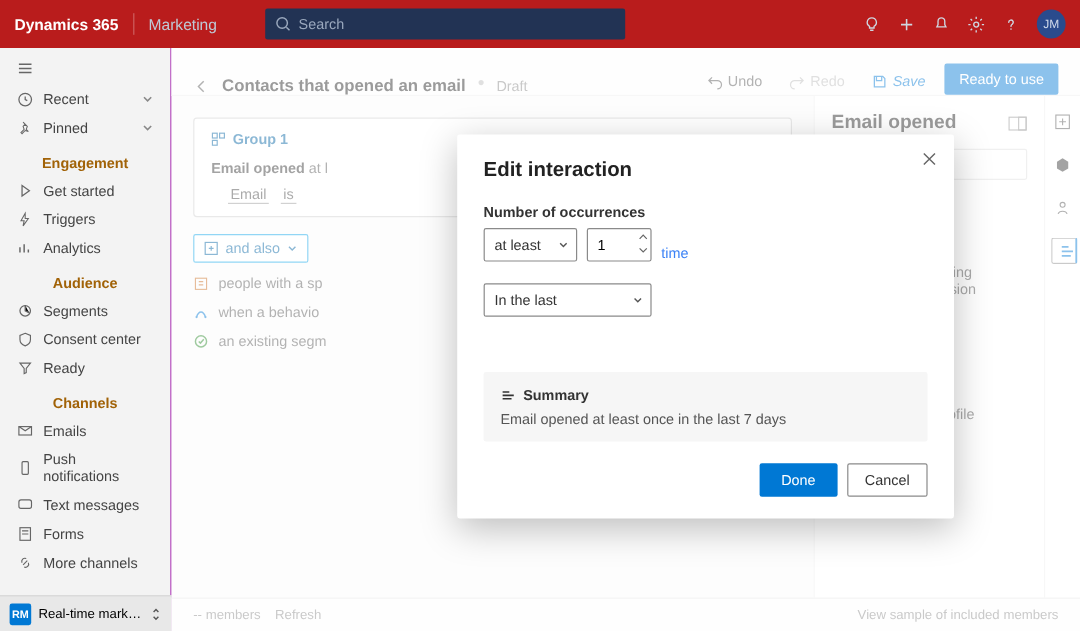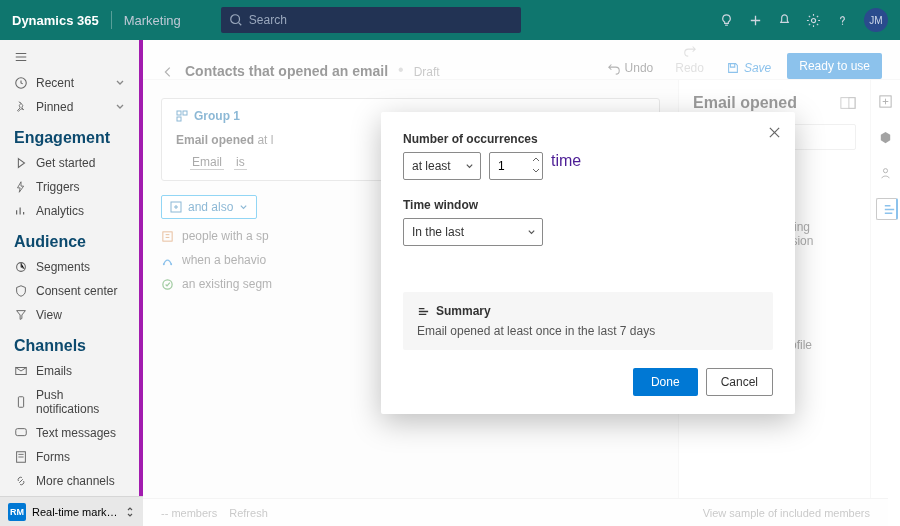--- a/index.html
+++ b/index.html
@@ -1,80 +1,80 @@
 <!DOCTYPE html>
 <html><head>
 <meta charset="utf-8">
 <style>
   * { box-sizing: border-box; margin: 0; padding: 0; font-family: "Segoe UI", sans-serif; }
   html, body { width: 900px; height: 526px; overflow: hidden; background: #f8f8f8; }
-  .topbar { height: 40px; background: #0f766e; color: #fff; display: flex; align-items: center; padding: 0 12px; font-size: 13px; }
+  .topbar { height: 40px; background: #b91c1c; color: #fff; display: flex; align-items: center; padding: 0 12px; font-size: 13px; }
   .topbar .brand { font-weight: 600; }
   .topbar .divider { width: 1px; height: 18px; background: rgba(255,255,255,0.3); margin: 0 12px; }
   .topbar .app { color: #bfc9d6; }
   .topbar .spacer { flex: 1; }
   .search-wrap { position: relative; width: 300px; margin-left: 40px; }
   .search-wrap svg { position: absolute; left: 8px; top: 6px; }
   .search-input { width: 100%; height: 26px; background: #223354; border: none; border-radius: 2px; color: #cfd6e0; padding: 0 8px 0 28px; font-size: 12px; }
   .search-input::placeholder { color: #9aa8bd; }
   .top-icons { display: flex; align-items: center; gap: 14px; margin-left: 18px; }
   .top-icons svg { cursor: pointer; }
   .avatar { width: 24px; height: 24px; border-radius: 50%; background: #2a4b8d; display: flex; align-items: center; justify-content: center; font-size: 10px; color: #cfd9ea; }
 
   .shell { display: flex; height: calc(100% - 40px); }
-  .sidebar { width: 143px; background: #f3f3f3; border-right: 4px solid #a21caf; padding: 6px 0; font-size: 12px; color: #444; overflow: hidden; }
+  .sidebar { width: 143px; background: #f3f3f3; border-right: 1px solid #a21caf; padding: 6px 0; font-size: 12px; color: #444; overflow: hidden; }
   .sidebar .collapse-row { padding: 4px 14px; }
   .navrow { display: flex; align-items: center; gap: 8px; padding: 5px 14px; cursor: pointer; }
   .navrow .chev { margin-left: auto; }
-  .navhead { font-weight: 600; color: #0c4a6e; padding: 10px 14px 4px; font-size: 16px; }
+  .navhead { font-weight: 600; color: #a16207; padding: 10px 14px 4px; font-size: 12px; text-align: center; }
   .env { position: absolute; left: 0; bottom: 0; width: 143px; height: 30px; background: #e8e8e8; border-top: 1px solid #d6d6d6; display: flex; align-items: center; padding: 0 8px; font-size: 11px; gap: 6px; }
   .env-badge { width: 18px; height: 18px; background: #0078d4; color: #fff; font-size: 9px; display: flex; align-items: center; justify-content: center; border-radius: 2px; font-weight: 600; }
 
   .main { flex: 1; position: relative; background: #fafafa; }
   .pagebar { height: 40px; display: flex; align-items: flex-end; padding: 0 18px; gap: 10px; border-bottom: 1px solid #eee; background: #fdfdfd; }
   .pagebar .title { font-weight: 600; font-size: 14px; color: #222; }
   .pagebar .dot { color: #bbb; }
   .pagebar .draft { color: #888; font-size: 12px; }
   .pagebar .grow { flex: 1; }
   .pagebar .cmd { display: flex; align-items: center; gap: 4px; font-size: 12px; color: #555; cursor: pointer; padding: 4px 6px; }
-  .pagebar .cmd.disabled { color: #bbb; flex-direction: column; }
+  .pagebar .cmd.disabled { color: #bbb; }
   .btn-primary { background: #0078d4; color: #fff; border: none; padding: 6px 12px; font-size: 12px; border-radius: 2px; cursor: pointer; }
   
   .canvas { display: flex; height: calc(100% - 40px); }
   .builder { flex: 1; padding: 18px 18px 0 18px; overflow: hidden; }
   .group { border: 1px solid #cfcfcf; border-radius: 3px; background: #fff; padding: 10px 14px; }
   .group-label { display: flex; align-items: center; gap: 6px; color: #0062a3; font-size: 12px; font-weight: 600; margin-bottom: 8px; }
   .cond { font-size: 12px; color: #555; padding: 2px 0; }
   .cond .bold { font-weight: 600; color: #333; }
   .subrow { margin-top: 6px; padding-left: 14px; font-size: 12px; color: #444; display: flex; gap: 10px; }
   .subrow .u { text-decoration: none; border-bottom: 1px solid #999; padding: 0 2px; }
   .addchips { margin-top: 14px; display: flex; flex-direction: column; gap: 10px; font-size: 12px; color: #555; }
   .addchips .row { display: flex; align-items: center; gap: 8px; }
   .addchips .and { display:flex; align-items:center; gap:6px; color:#0062a3; padding:4px 8px; border:1px solid #0ea5e9; border-radius:2px; background:#fff; width:fit-content;}
-  .footerbar { position: absolute; bottom: 0; left: 0; right: 12px; height: 28px; border-top: 1px solid #e6e6e6; background: #fdfdfd; display: flex; align-items: center; padding: 0 18px; font-size: 11px; color: #888; gap: 12px; }
+  .footerbar { position: absolute; bottom: 0; left: 0; right: 0; height: 28px; border-top: 1px solid #e6e6e6; background: #fdfdfd; display: flex; align-items: center; padding: 0 18px; font-size: 11px; color: #888; gap: 12px; }
   .footerbar .grow { flex: 1; }
 
   .rightpanel { width: 222px; background: #fff; border-left: 1px solid #eee; display: flex; }
   .rp-body { flex: 1; padding: 14px 14px; font-size: 12px; }
   .rp-title { font-size: 16px; font-weight: 600; margin-bottom: 12px; color: #222; display:flex; align-items:center; justify-content:space-between;}
   .rp-search { width: 100%; height: 26px; border: 1px solid #ddd; border-radius: 2px; padding: 0 8px 0 24px; font-size: 12px; color: #555; background:#fff;}
   .rp-search-wrap { position:relative; margin-bottom:12px;}
   .rp-search-wrap svg { position:absolute; left:6px; top:6px;}
   .rp-list .rp-item { display: flex; align-items: center; gap: 8px; padding: 6px 0; color: #444; cursor: pointer; }
   .rp-rail { width: 30px; border-left: 1px solid #eee; display: flex; flex-direction: column; align-items: center; padding-top: 10px; gap: 14px; }
   .rp-rail .railbtn { width: 22px; height: 22px; display:flex; align-items:center; justify-content:center; cursor:pointer;}
   .rp-rail .railbtn.sel { border-right: 2px solid #0078d4; padding-right: 2px; margin-right:-2px;}
 
   
   .scrim { position: absolute; inset: 0; background: rgba(255,255,255,0.55); }
   .modal { position: absolute; width: 414px; left: 238px; top: 72px; background: #fff; box-shadow: 0 8px 30px rgba(0,0,0,0.25); border-radius: 2px; padding: 20px 22px 18px; }
   .modal h2 { font-size: 17px; font-weight: 600; color: #222; margin-bottom: 18px; }
   .modal .close { position: absolute; right: 14px; top: 14px; cursor: pointer; }
   .modal label { font-size: 12px; font-weight: 600; color: #333; display: block; margin-bottom: 6px; }
-  .modal .row { display: flex; align-items: flex-start; gap: 8px; margin-bottom: 18px; }
+  .modal .row { display: flex; align-items: flex-end; gap: 8px; margin-bottom: 18px; }
   .sel { height: 28px; border: 1px solid #8a8a8a; border-radius: 2px; background: #fff; display: flex; align-items: center; padding: 0 6px 0 8px; font-size: 12px; color: #333; gap: 6px; cursor: pointer; }
   .sel .chev { margin-left: auto; }
   .numbox { height: 28px; width: 54px; border: 1px solid #8a8a8a; border-radius: 2px; display: flex; align-items: center; padding: 0 18px 0 8px; font-size: 12px; position: relative; background:#fff;}
   .numbox .spin { position: absolute; right: 2px; top: 2px; display: flex; flex-direction: column; gap: 0; }
   .summary { background: #f6f6f6; border-radius: 2px; padding: 12px 14px; margin-top: 46px; }
   .summary .stitle { font-size: 12px; font-weight: 600; display: flex; align-items: center; gap: 6px; color: #333; margin-bottom: 6px; }
   .summary .stext { font-size: 12px; color: #555; }
   .modal-actions { display: flex; justify-content: flex-end; gap: 8px; margin-top: 18px; }
   .btn-sec { background: #fff; border: 1px solid #8a8a8a; padding: 6px 14px; font-size: 12px; border-radius: 2px; cursor: pointer; color:#333;}
   svg { flex-shrink: 0; }
@@ -173,21 +173,21 @@
     <div class="navrow">
         <svg width="14" height="14" viewBox="0 0 16 16">
           <path d="M8 2l5 2v4c0 3-2 5-5 6-3-1-5-3-5-6V4z" stroke="#666" stroke-width="1.1" fill="none"></path>
         </svg>
         <span>Consent center</span>
       </div>
     <div class="navrow">
         <svg width="14" height="14" viewBox="0 0 16 16">
           <path d="M3 3h10l-4 5v4l-2 1V8z" stroke="#666" stroke-width="1.1" fill="none"></path>
         </svg>
-        <span>View</span>
+        <span>Ready</span>
       </div>
 
     <div class="navhead">Channels</div>
     <div class="navrow">
         <svg width="14" height="14" viewBox="0 0 16 16">
           <rect x="2" y="4" width="12" height="8" stroke="#666" stroke-width="1.1" fill="none"></rect>
           <path d="M2 4l6 4 6-4" stroke="#666" stroke-width="1.1" fill="none"></path>
         </svg>
         <span>Emails</span>
       </div>
@@ -406,44 +406,44 @@
       <span style="color:#888; cursor:pointer;">Refresh</span>
       <span class="grow"></span>
       <span style="cursor:pointer;">View sample of included members</span>
     </div>
 
     <div class="scrim"></div>
     <div class="modal">
       <svg class="close" width="13" height="13" viewBox="0 0 14 14">
           <path d="M2 2l10 10M12 2L2 12" stroke="#666" stroke-width="1.3"></path>
         </svg>
+      <h2>Edit interaction</h2>
 
       <label>Number of occurrences</label>
       <div class="row">
         <div class="sel" style="width:78px;">
           <span>at least</span>
           <svg class="chev" width="9" height="9" viewBox="0 0 10 10">
               <path d="M2 3l3 3 3-3" stroke="#555" stroke-width="1.3" fill="none"></path>
             </svg>
         </div>
         <div class="numbox">
           <span>1</span>
           <div class="spin">
             <svg width="8" height="10" viewBox="0 0 8 8">
                 <path d="M1 5l3-3 3 3" stroke="#666" fill="none"></path>
               </svg>
             <svg width="8" height="10" viewBox="0 0 8 8">
                 <path d="M1 3l3 3 3-3" stroke="#666" fill="none"></path>
               </svg>
           </div>
         </div>
-        <span style="font-size:16px;color:#4c1d95;">time</span>
-      </div>
-
-      <label>Time window</label>
+        <span style="font-size:12px;color:#3b82f6;">time</span>
+      </div>
+
       <div class="row">
         <div class="sel" style="width:140px;">
           <span>In the last</span>
           <svg class="chev" width="9" height="9" viewBox="0 0 10 10">
               <path d="M2 3l3 3 3-3" stroke="#555" stroke-width="1.3" fill="none"></path>
             </svg>
         </div>
       </div>
 
       <div class="summary">

